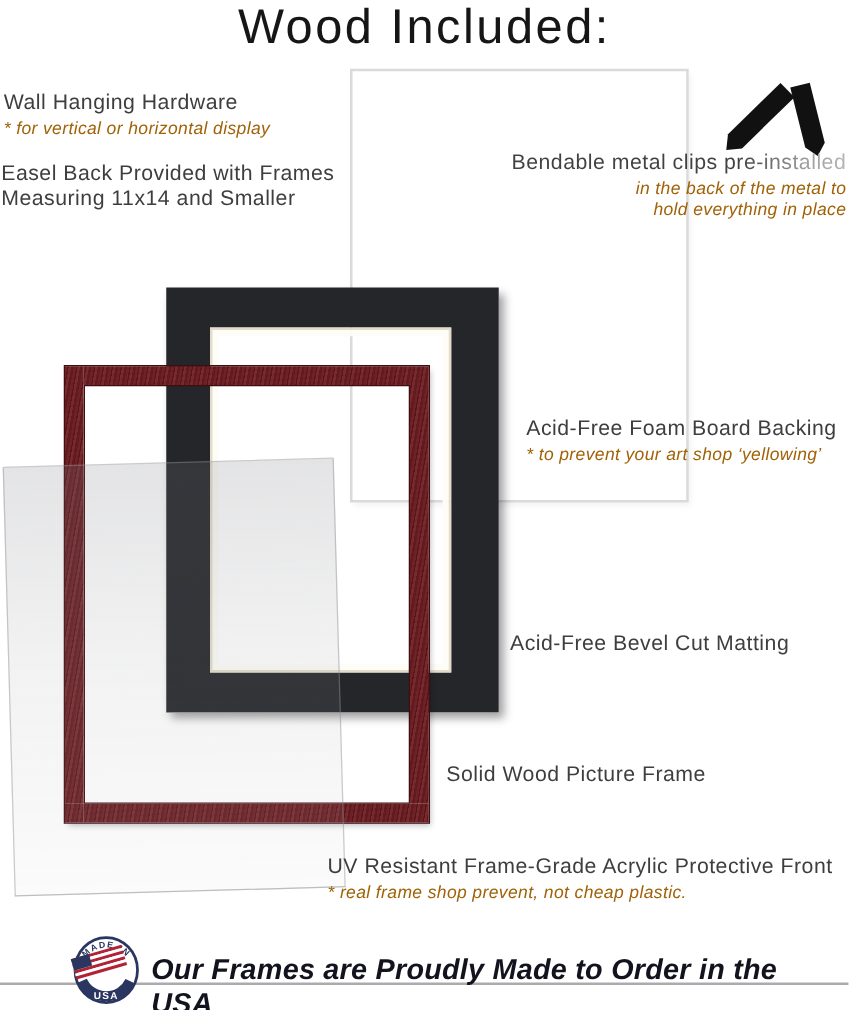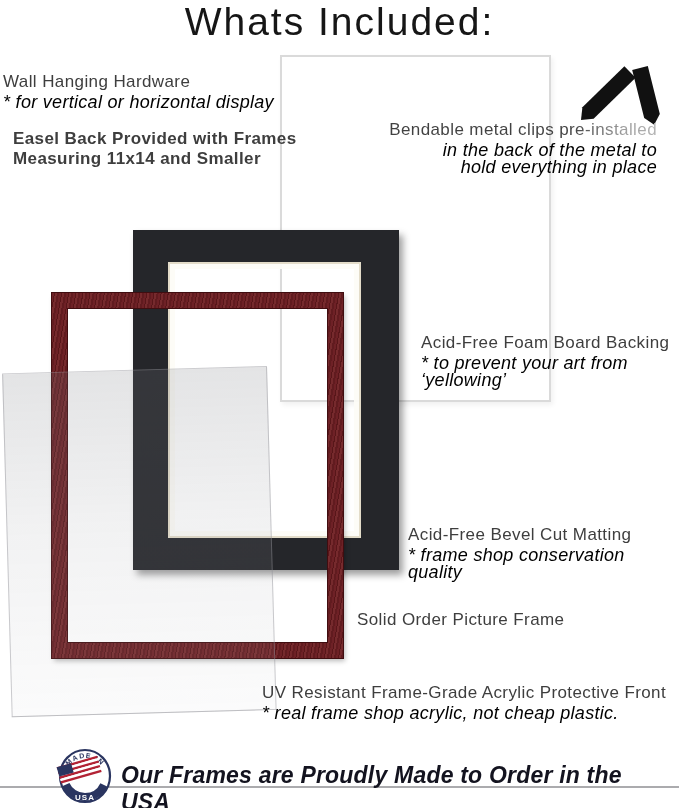--- a/index.html
+++ b/index.html
@@ -42,47 +42,47 @@
     position:absolute; left:2px; top:366px; width:263px; height:342px;
     background:linear-gradient(180deg, rgba(118,120,126,0.20) 0%, rgba(150,152,158,0.13) 45%, rgba(205,205,210,0.08) 100%);
     border:1px solid rgba(145,145,150,0.45);
     transform:rotate(-1.6deg); transform-origin:top right;
     z-index:4;
   }
   .clips { position:absolute; left:578px; top:58px; width:100px; height:72px; z-index:5; }
   
   .tb { position:absolute; z-index:6; }
   .ft { font-size:17px; color:#3e3e3e; letter-spacing:0.4px; line-height:19.5px; white-space:pre-line; }
-  .fn { font-size:18px; font-style:italic; color:#000000; letter-spacing:0.3px; line-height:17.5px; white-space:pre-line; margin-top:2px; }
+  .fn { font-size:14px; font-style:italic; color:#a16207; letter-spacing:0.3px; line-height:17.5px; white-space:pre-line; margin-top:2px; }
   .tb-wall  { left:3px;  top:72px; }
-  .tb-easel { left:13px;  top:129px;font-weight:bold; }
-  .tb-clips { right:22px; top:120px; text-align:right; }
+  .tb-easel { left:1px;  top:129px; }
+  .tb-clips { right:2px; top:120px; text-align:right; }
   .tb-clips .ft {
     background:linear-gradient(90deg,#414141 0%,#414141 68%,#9f9f9f 88%,#b5b5b5 100%);
     -webkit-background-clip:text; background-clip:text; color:transparent;
   }
   .tb-foam  { left:421px; top:333px; }
-  .tb-mat   { left:408px; top:525px; }
+  .tb-mat   { left:408px; top:505px; }
   .tb-wood  { left:357px; top:610px; }
   .tb-uv    { left:262px; top:683px; }
   
   .divider { position:absolute; left:0; top:786px; width:679px; height:2px;
              background:rgba(45,45,52,0.40); z-index:5; }
   .stamp { position:absolute; left:52px; top:746px; width:66px; height:60px; z-index:6; }
   .tagline {
     position:absolute; left:121px; top:762px; width:545px; z-index:6;
     font-size:23px; font-weight:700; font-style:italic; color:#13131f; letter-spacing:0.2px;
   }
 </style>
 </head>
 <body>
 
 <div class="stage">
 
-  <h1 class="title">Whats Included:</h1>
+  <h1 class="title">Wood Included:</h1>
 
   <div class="board"></div>
   <div class="mat">
     <div class="bevel"></div>
   </div>
   <div class="frame"></div>
   <div class="acrylic"></div>
 
   <svg class="clips" viewBox="0 0 100 72" aria-hidden="true">
     <polygon points="46.4,8.3 57.6,19.7 15.6,60.7 3,62 4.4,49.3" fill="#111"></polygon>
@@ -100,35 +100,34 @@
   </div>
 
   <div class="tb tb-clips">
     <div class="ft">Bendable metal clips pre-installed</div>
     <div class="fn">in the back of the metal to
 hold everything in place</div>
   </div>
 
   <div class="tb tb-foam">
     <div class="ft">Acid-Free Foam Board Backing</div>
-    <div class="fn">* to prevent your art from ‘yellowing’</div>
+    <div class="fn">* to prevent your art shop ‘yellowing’</div>
   </div>
 
   <div class="tb tb-mat">
     <div class="ft">Acid-Free Bevel Cut Matting</div>
-    <div class="fn">* frame shop conservation quality</div>
   </div>
 
   <div class="tb tb-wood">
-    <div class="ft">Solid Order Picture Frame</div>
+    <div class="ft">Solid Wood Picture Frame</div>
   </div>
 
   <div class="tb tb-uv">
     <div class="ft">UV Resistant Frame-Grade Acrylic Protective Front</div>
-    <div class="fn">* real frame shop acrylic, not cheap plastic.</div>
+    <div class="fn">* real frame shop prevent, not cheap plastic.</div>
   </div>
 
   <div class="divider"></div>
 
   <svg class="stamp" viewBox="0 0 64 60" aria-hidden="true">
     <defs>
       <path id="arcTop" d="M 11 33 A 21 21 0 1 1 53 33" fill="none"></path>
     </defs>
     <ellipse cx="32" cy="30" rx="25" ry="26" fill="#fff" stroke="#2a3560" stroke-width="2.2"></ellipse>
     <text font-size="7" font-weight="bold" fill="#2a3560" letter-spacing="1.2">

